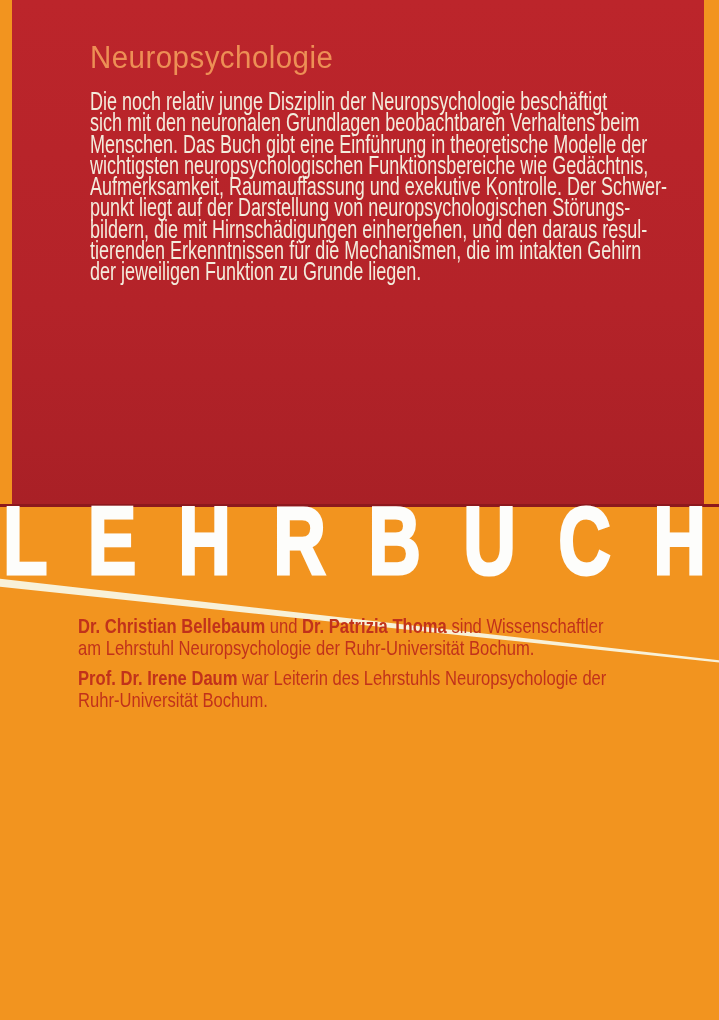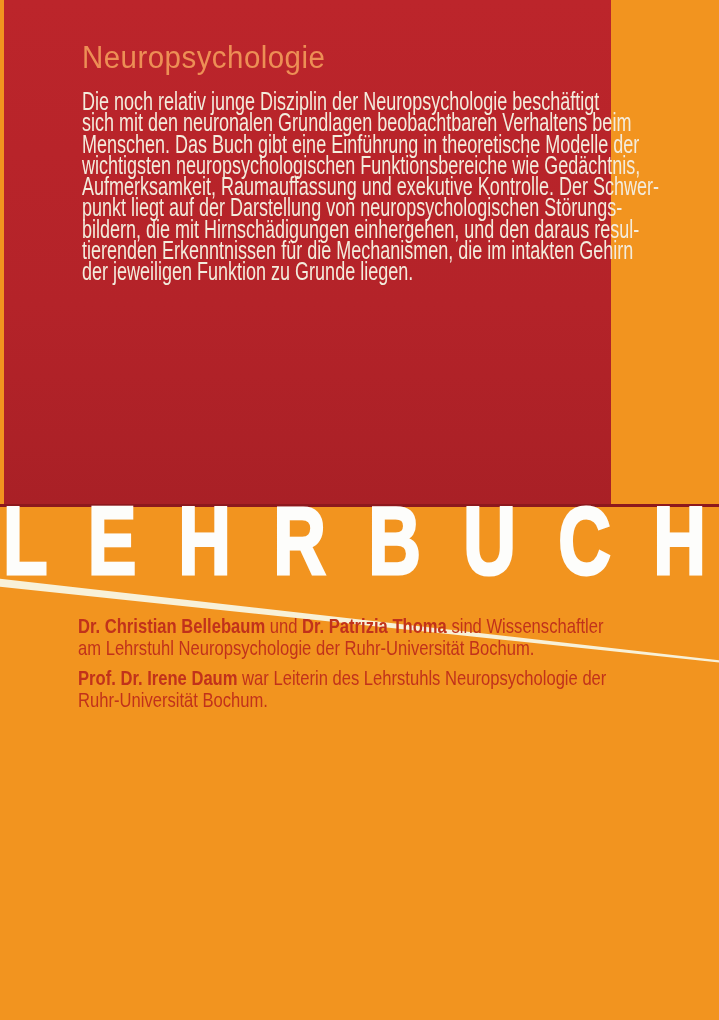--- a/index.html
+++ b/index.html
@@ -2,21 +2,21 @@
 <html><head>
 <meta charset="utf-8">
 <style>
   html,body{margin:0;padding:0;background:#ffffff;}
   .cover{
     position:relative;width:719px;height:1020px;overflow:hidden;
     font-family:"Liberation Sans",sans-serif;background:#f2941f;
   }
   
   .red-section{
-    position:absolute;left:4px;top:0;width:607px;height:507px;
+    position:absolute;left:12px;top:0;width:692px;height:507px;
     background:linear-gradient(180deg,#bc252b 0%,#b42329 60%,#a92026 100%);
   }
   .divider-dark{
     position:absolute;left:0;top:504px;width:719px;height:3px;background:#8d181d;
   }
   .book-title{
     position:absolute;left:78px;top:42px;margin:0;
     font-size:31px;font-weight:400;line-height:1;letter-spacing:.5px;
     color:#ed8f55;transform:scaleX(.95);transform-origin:0 0;white-space:nowrap;
   }

